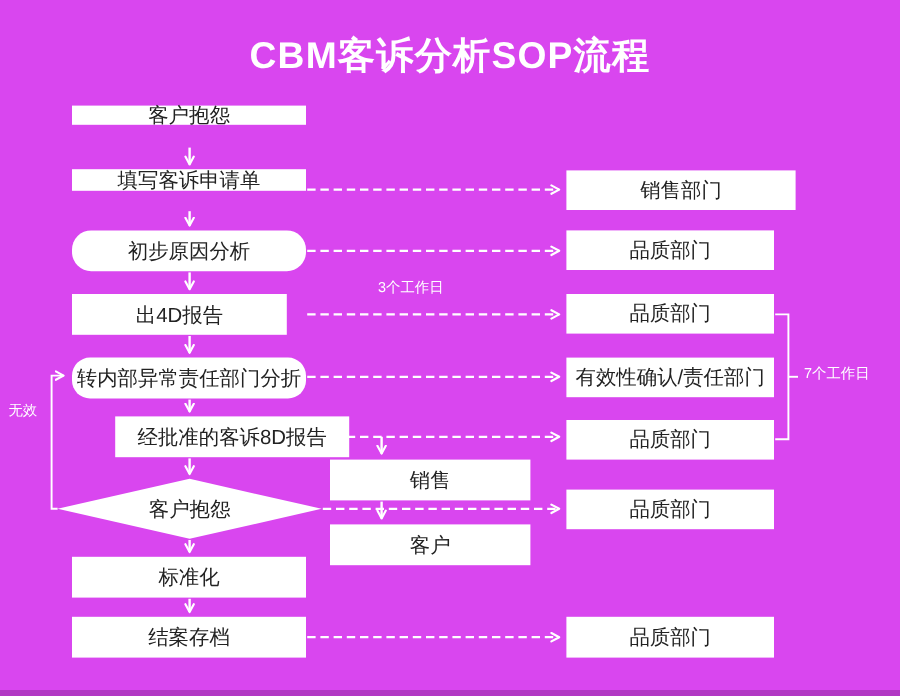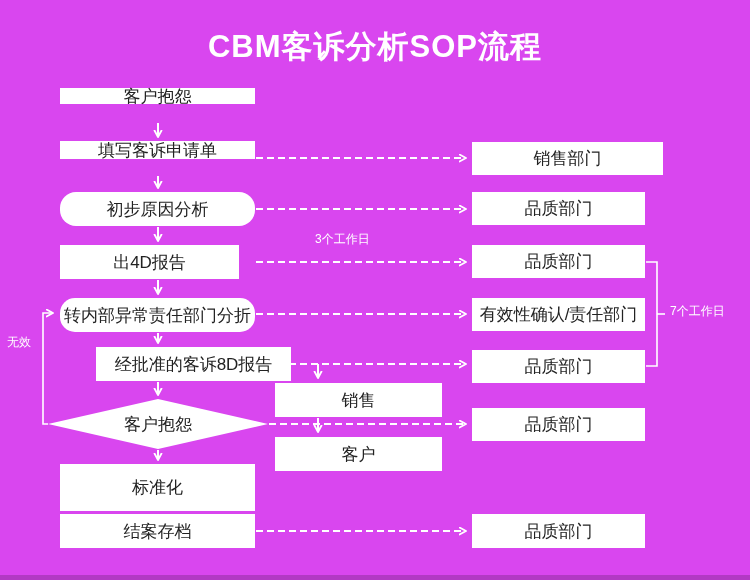--- a/index.html
+++ b/index.html
@@ -82,21 +82,21 @@
 
   <div class="title">CBM客诉分析SOP流程</div>
 
   <div class="box" style="left:60px;top:88px;width:195px;height:16px;">客户抱怨</div>
   <div class="box" style="left:60px;top:141px;width:195px;height:18px;">填写客诉申请单</div>
   <div class="box" style="left:60px;top:192px;width:195px;height:34px;border-radius:16px;">初步原因分析</div>
   <div class="box" style="left:60px;top:245px;width:179px;height:34px;">出4D报告</div>
   <div class="box" style="left:60px;top:298px;width:195px;height:34px;border-radius:15px;">转内部异常责任部门分折</div>
   <div class="box" style="left:60px;top:347px;width:195px;height:34px;margin-left:36px;">经批准的客诉8D报告</div>
   <div class="diamond-label">客户抱怨</div>
-  <div class="box" style="left:60px;top:464px;width:195px;height:47px;">标准化</div>
+  <div class="box" style="left:60px;top:464px;width:195px;height:34px;">标准化</div>
   <div class="box" style="left:60px;top:514px;width:195px;height:34px;">结案存档</div>
 
   <div class="box" style="left:275px;top:383px;width:167px;height:34px;">销售</div>
   <div class="box" style="left:275px;top:437px;width:167px;height:34px;">客户</div>
 
   <div class="box" style="left:472px;top:142px;width:191px;height:33px;">销售部门</div>
   <div class="box" style="left:472px;top:192px;width:173px;height:33px;">品质部门</div>
   <div class="box" style="left:472px;top:245px;width:173px;height:33px;">品质部门</div>
   <div class="box" style="left:472px;top:298px;width:173px;height:33px;">有效性确认/责任部门</div>
   <div class="box" style="left:472px;top:350px;width:173px;height:33px;">品质部门</div>

